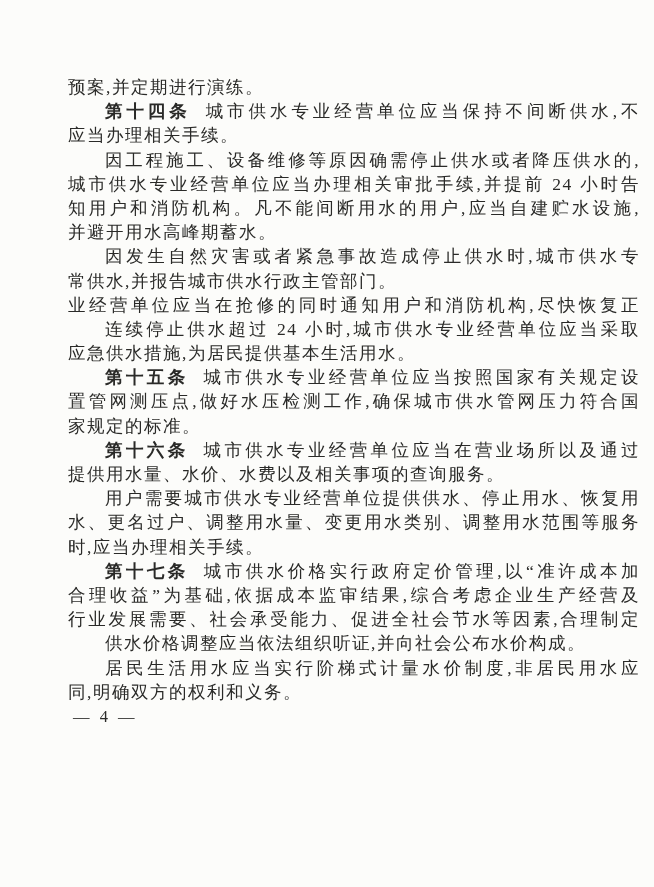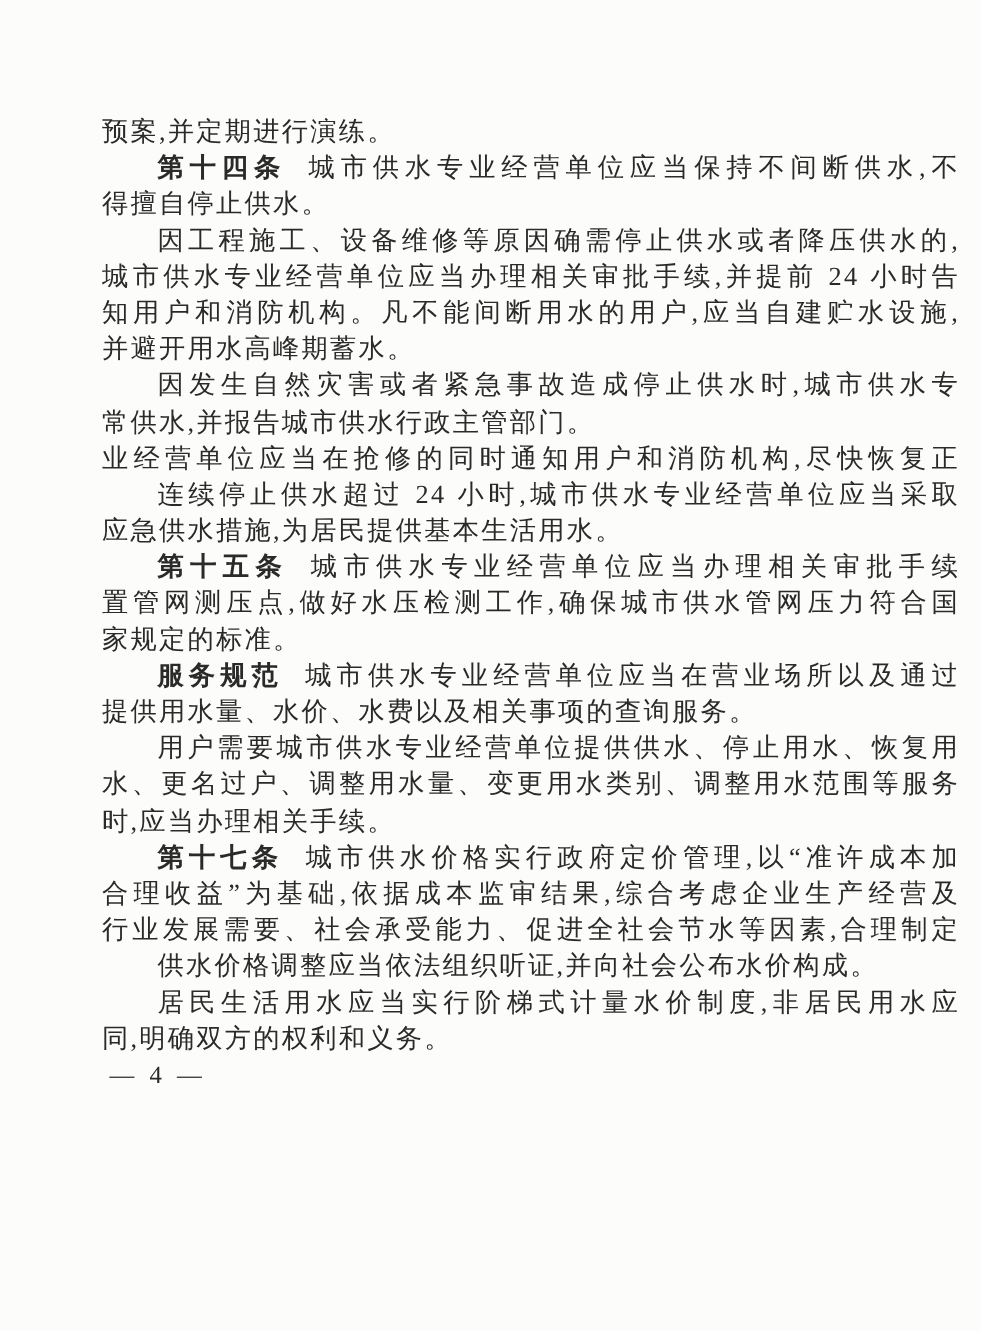--- a/index.html
+++ b/index.html
@@ -53,34 +53,34 @@
     letter-spacing: 3px;
   }
 </style>
 </head>
 <body style="background: rgb(252, 252, 250);">
 
 <div class="page">
   <div class="text-block" style="color: rgb(42, 42, 40);">
       <div class="line"><span>预案,并定期进行演练。</span></div>
       <div class="line indent fill"><span class="article-num">第十四条</span><span>城市供水专业经营单位应当保持不间断供水,不</span></div>
-      <div class="line"><span>得擅自停止供水。</span></div>
+      <div class="line"><span>应当办理相关手续。</span></div>
       <div class="line indent fill"><span>因工程施工、设备维修等原因确需停止供水或者降压供水的,</span></div>
       <div class="line fill"><span>城市供水专业经营单位应当办理相关审批手续,并提前 24 小时告</span></div>
       <div class="line fill"><span>知用户和消防机构。凡不能间断用水的用户,应当自建贮水设施,</span></div>
       <div class="line"><span>并避开用水高峰期蓄水。</span></div>
       <div class="line indent fill"><span>因发生自然灾害或者紧急事故造成停止供水时,城市供水专</span></div>
       <div class="line"><span>常供水,并报告城市供水行政主管部门。</span></div>
       <div class="line fill"><span>业经营单位应当在抢修的同时通知用户和消防机构,尽快恢复正</span></div>
       <div class="line indent fill"><span>连续停止供水超过 24 小时,城市供水专业经营单位应当采取</span></div>
       <div class="line"><span>应急供水措施,为居民提供基本生活用水。</span></div>
-      <div class="line indent fill"><span class="article-num">第十五条</span><span>城市供水专业经营单位应当办理相关审批手续</span></div>
+      <div class="line indent fill"><span class="article-num">第十五条</span><span>城市供水专业经营单位应当按照国家有关规定设</span></div>
       <div class="line fill"><span>置管网测压点,做好水压检测工作,确保城市供水管网压力符合国</span></div>
       <div class="line"><span>家规定的标准。</span></div>
-      <div class="line indent fill"><span class="article-num">服务规范</span><span>城市供水专业经营单位应当在营业场所以及通过</span></div>
+      <div class="line indent fill"><span class="article-num">第十六条</span><span>城市供水专业经营单位应当在营业场所以及通过</span></div>
       <div class="line"><span>提供用水量、水价、水费以及相关事项的查询服务。</span></div>
       <div class="line indent fill"><span>用户需要城市供水专业经营单位提供供水、停止用水、恢复用</span></div>
       <div class="line fill"><span>水、更名过户、调整用水量、变更用水类别、调整用水范围等服务</span></div>
       <div class="line"><span>时,应当办理相关手续。</span></div>
       <div class="line indent fill"><span class="article-num">第十七条</span><span>城市供水价格实行政府定价管理,以“准许成本加</span></div>
       <div class="line fill"><span>合理收益”为基础,依据成本监审结果,综合考虑企业生产经营及</span></div>
       <div class="line fill"><span>行业发展需要、社会承受能力、促进全社会节水等因素,合理制定</span></div>
       <div class="line indent"><span>供水价格调整应当依法组织听证,并向社会公布水价构成。</span></div>
       <div class="line indent fill"><span>居民生活用水应当实行阶梯式计量水价制度,非居民用水应</span></div>
       <div class="line"><span>同,明确双方的权利和义务。</span></div>

